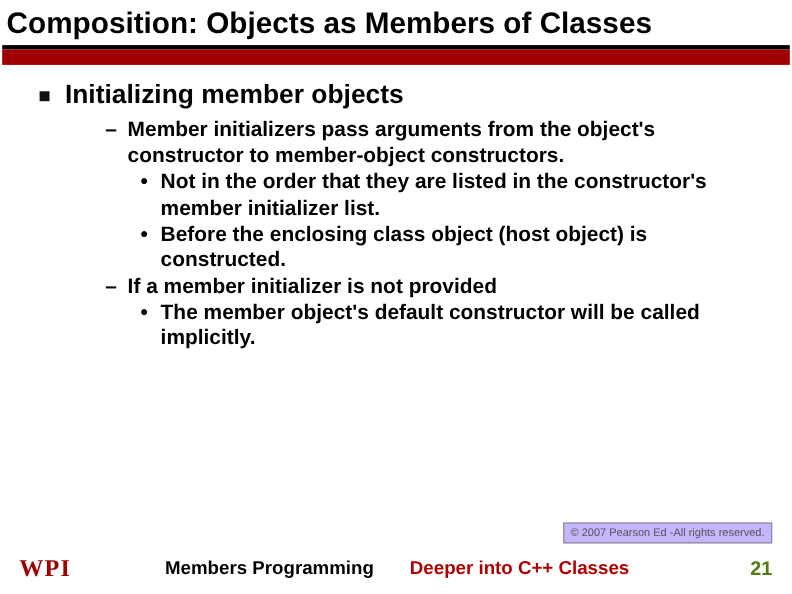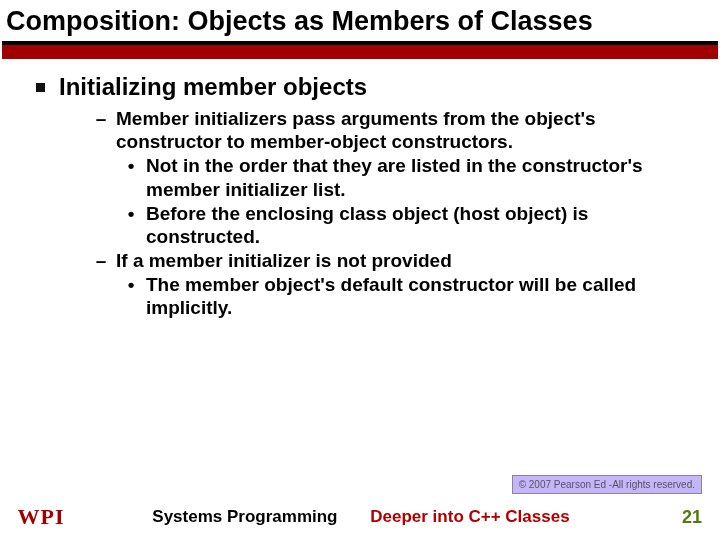--- a/index.html
+++ b/index.html
@@ -173,17 +173,17 @@
   </div>
 </div>
 
 <div class="copyright">© 2007 Pearson Ed -All rights reserved.</div>
 
 <div class="footer">
   <div class="logo">
     <span class="logo-text">WPI</span>
   </div>
   <div class="foot-center">
-    <span>Systems Programming</span>
+    <span>Members Programming</span>
     <span class="red">Deeper into C++ Classes</span>
   </div>
   <div class="pagenum">21</div>
 </div>
 
 </body></html>

